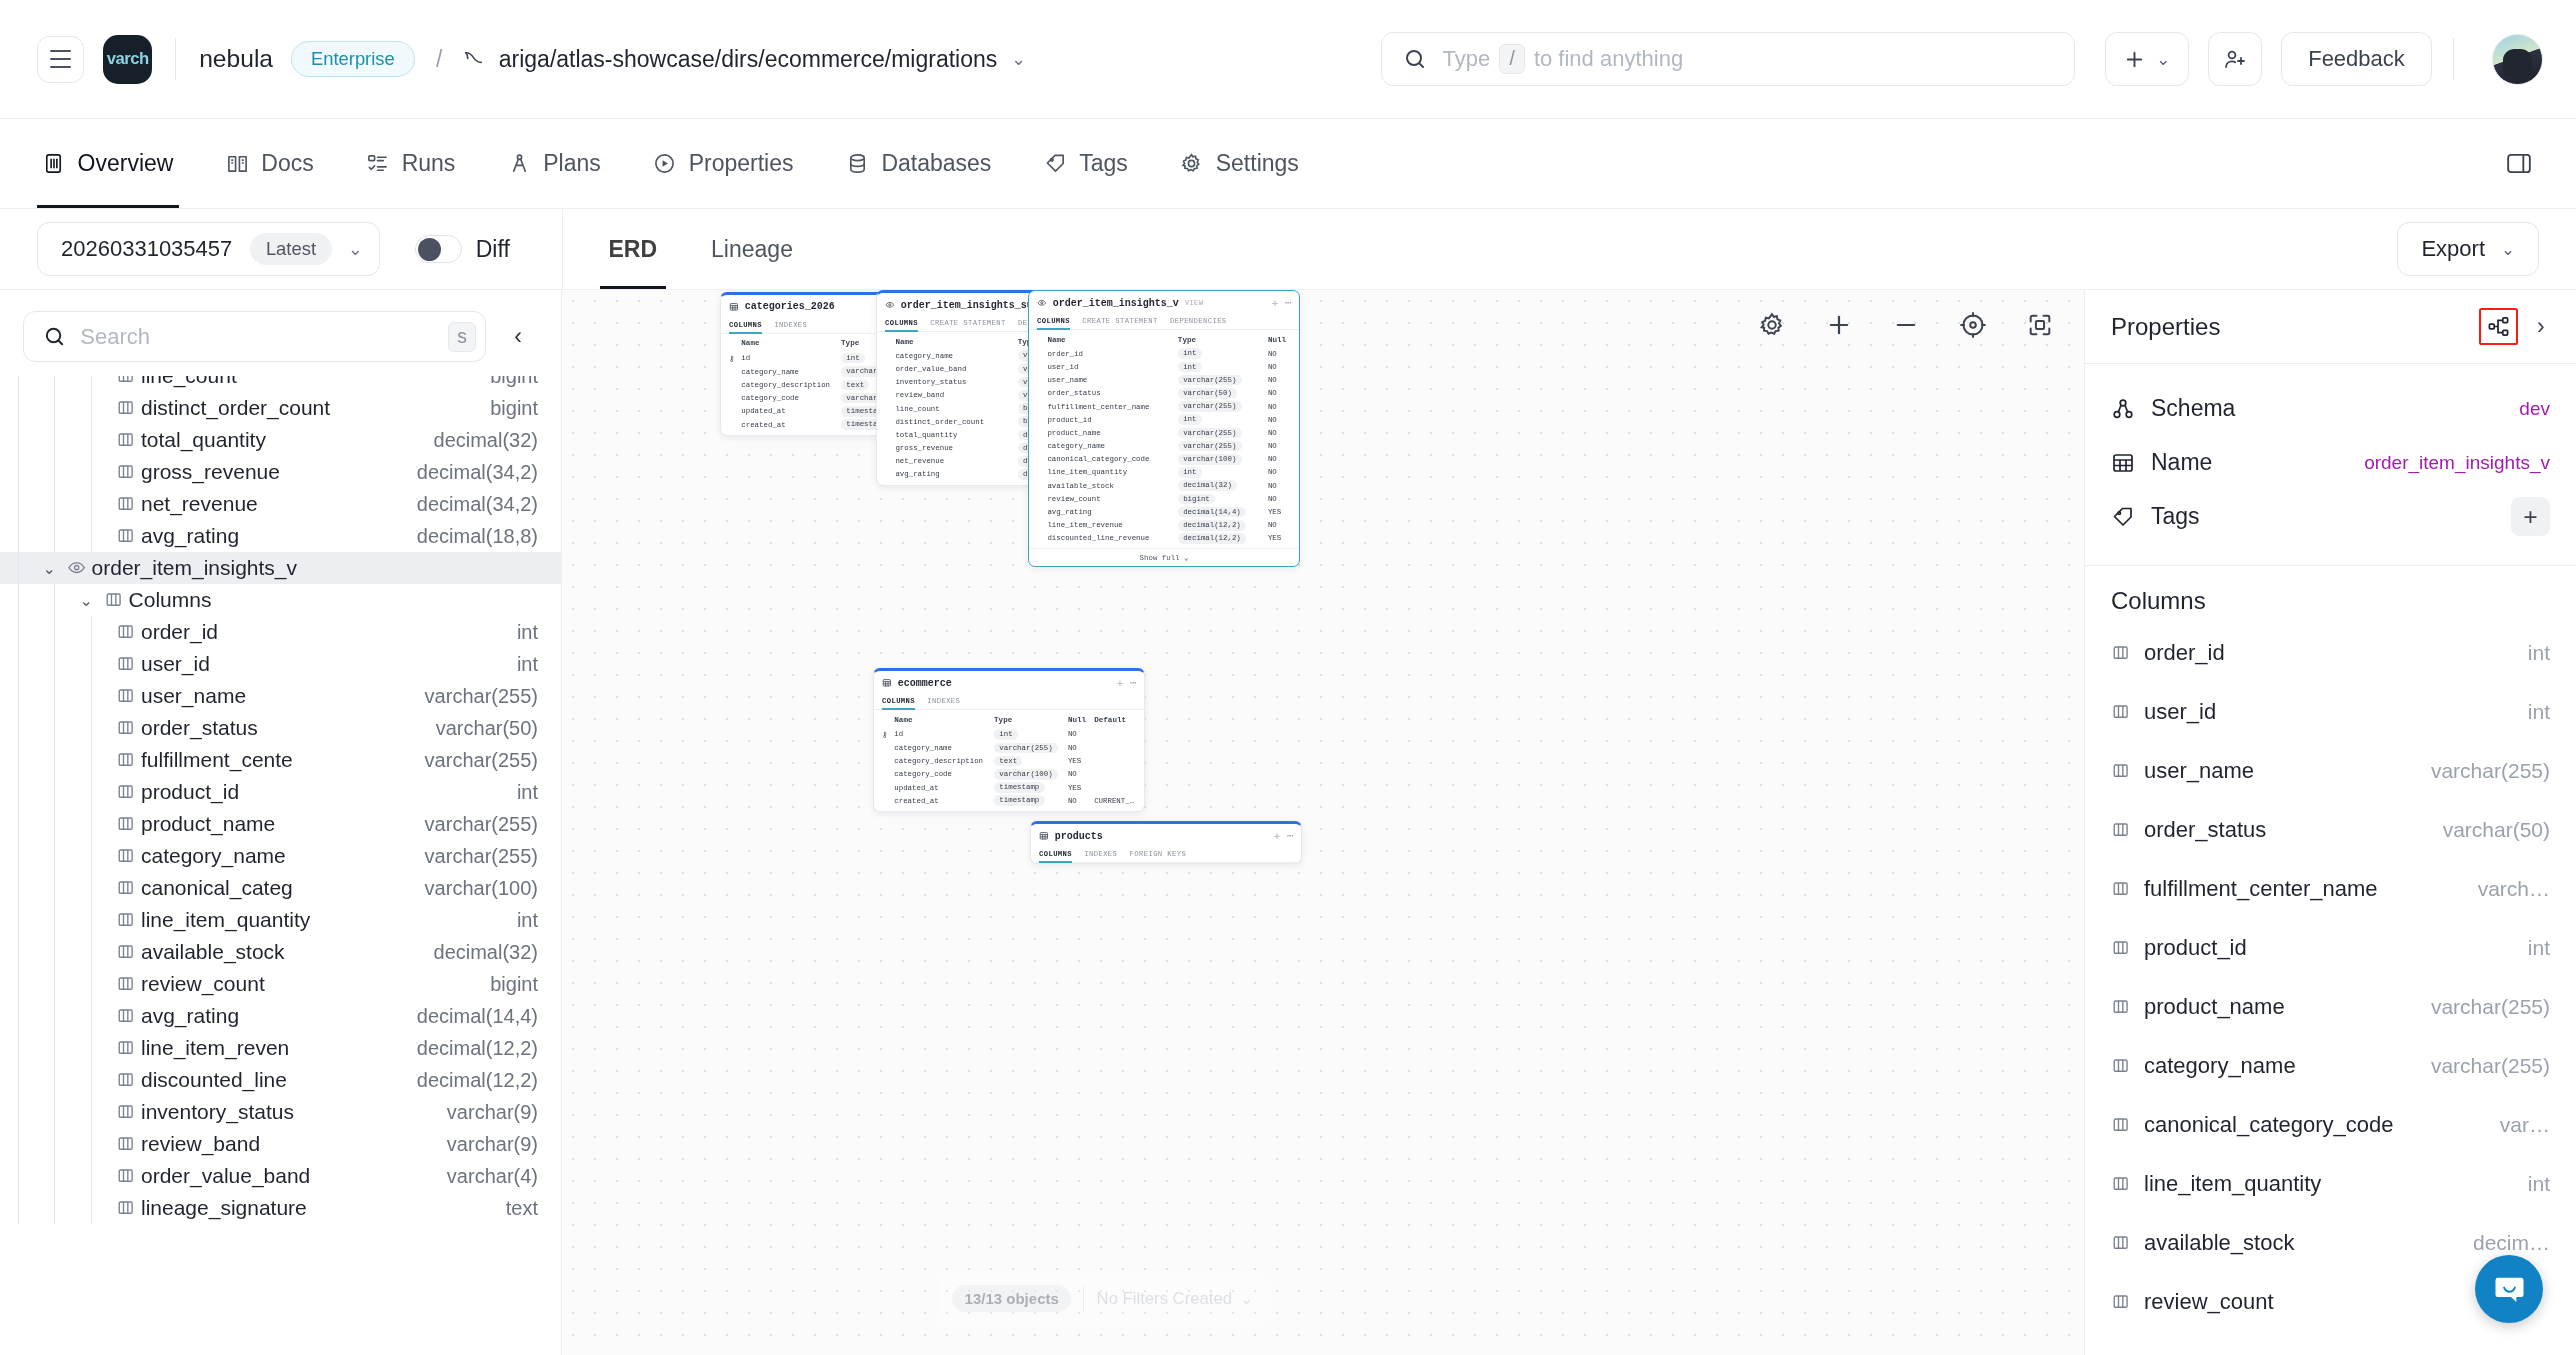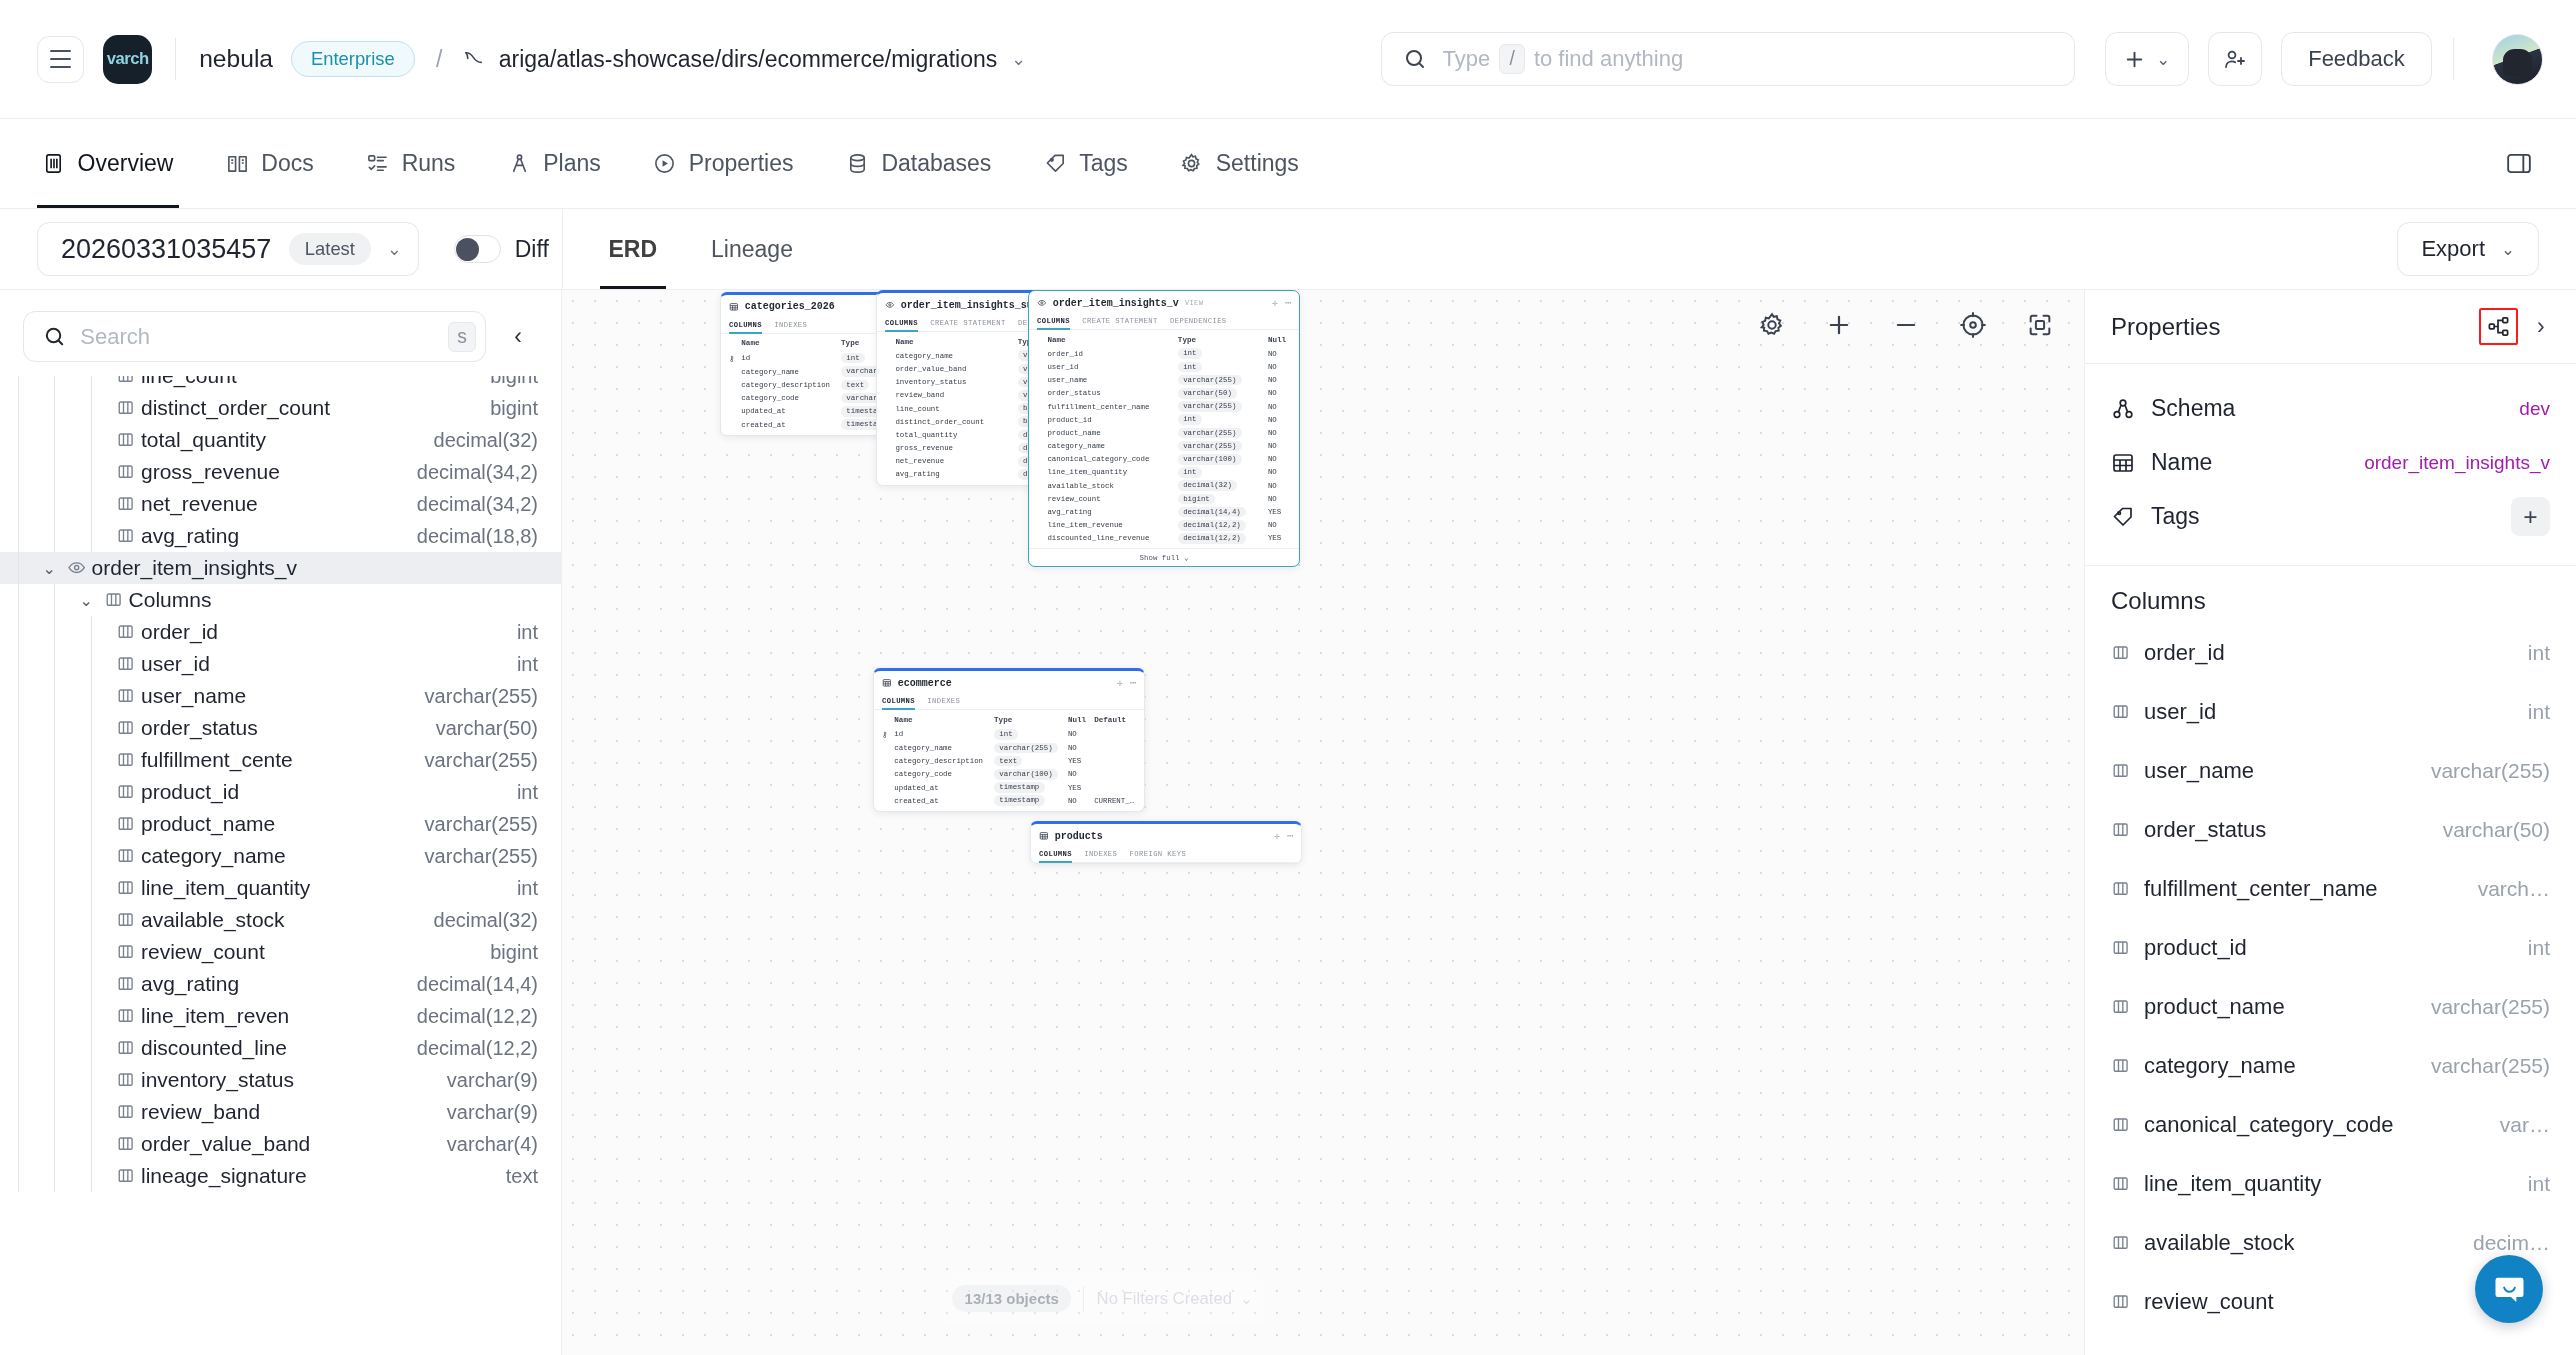--- a/index.html
+++ b/index.html
@@ -94,21 +94,21 @@
   
   .toolbar {
     height: 81px; flex: 0 0 81px; display: flex; align-items: center;
     border-bottom: 0.9px solid #eceef1; background: #fff;
   }
   .tb-left { width: 562px; display: flex; align-items: center; padding-left: 37px; height: 100%; }
   .version-sel {
     display: flex; align-items: center; height: 54px; border: 0.9px solid #e3e6ea;
     border-radius: 12.3px; padding: 0 16px 0 23px; cursor: pointer; background: #fff;
   }
-  .version-sel .vnum { font-size: 27px; color: #1f2430; }
+  .version-sel .vnum { font-size: 22px; color: #1f2430; }
   .pill-latest {
     margin-left: 17.6px; background: #f0f1f3; color: #4e5561; border-radius: 877px;
     padding: 5.3px 16px; font-size: 18.4px;
   }
   .version-sel .vchev { margin-left: 16px; color: #6b7280; font-size: 17.6px; }
   .toggle-wrap { display: flex; align-items: center; margin-left: 35px; cursor: pointer; }
   .toggle {
     width: 47px; height: 28px; border-radius: 877px; background: #fff; border: 0.9px solid #dfe2e7;
     position: relative;
   }
@@ -672,20 +672,35 @@
                 <i class="guide-line" style="left: 91px;"></i>
               </span>
               <span class="ticon">
                 <svg width="19.3" height="19.3" viewBox="0 0 24 24" fill="none" stroke="currentColor" stroke-width="1.7">
                   <rect x="4" y="5" width="16" height="14" rx="1.6"></rect>
                   <path d="M9.3 5v14M14.7 5v14"></path>
                 </svg>
               </span>
               <span class="tname">category_name</span>
               <span class="ttype">varchar(255)</span>
+            </div>
+            <div class="trow">
+              <span style="display: inline-block; flex: 0 0 auto; width: 111px; height: 100%; position: relative;">
+                <i class="guide-line" style="left: 17.6px;"></i>
+                <i class="guide-line" style="left: 54px;"></i>
+                <i class="guide-line" style="left: 91px;"></i>
+              </span>
+              <span class="ticon">
+                <svg width="19.3" height="19.3" viewBox="0 0 24 24" fill="none" stroke="currentColor" stroke-width="1.7">
+                  <rect x="4" y="5" width="16" height="14" rx="1.6"></rect>
+                  <path d="M9.3 5v14M14.7 5v14"></path>
+                </svg>
+              </span>
+              <span class="tname">canonical_categ</span>
+              <span class="ttype">varchar(100)</span>
             </div>
             <div class="trow">
               <span style="display: inline-block; flex: 0 0 auto; width: 111px; height: 100%; position: relative;">
                 <i class="guide-line" style="left: 17.6px;"></i>
                 <i class="guide-line" style="left: 54px;"></i>
                 <i class="guide-line" style="left: 91px;"></i>
               </span>
               <span class="ticon">
                 <svg width="19.3" height="19.3" viewBox="0 0 24 24" fill="none" stroke="currentColor" stroke-width="1.7">
                   <rect x="4" y="5" width="16" height="14" rx="1.6"></rect>

